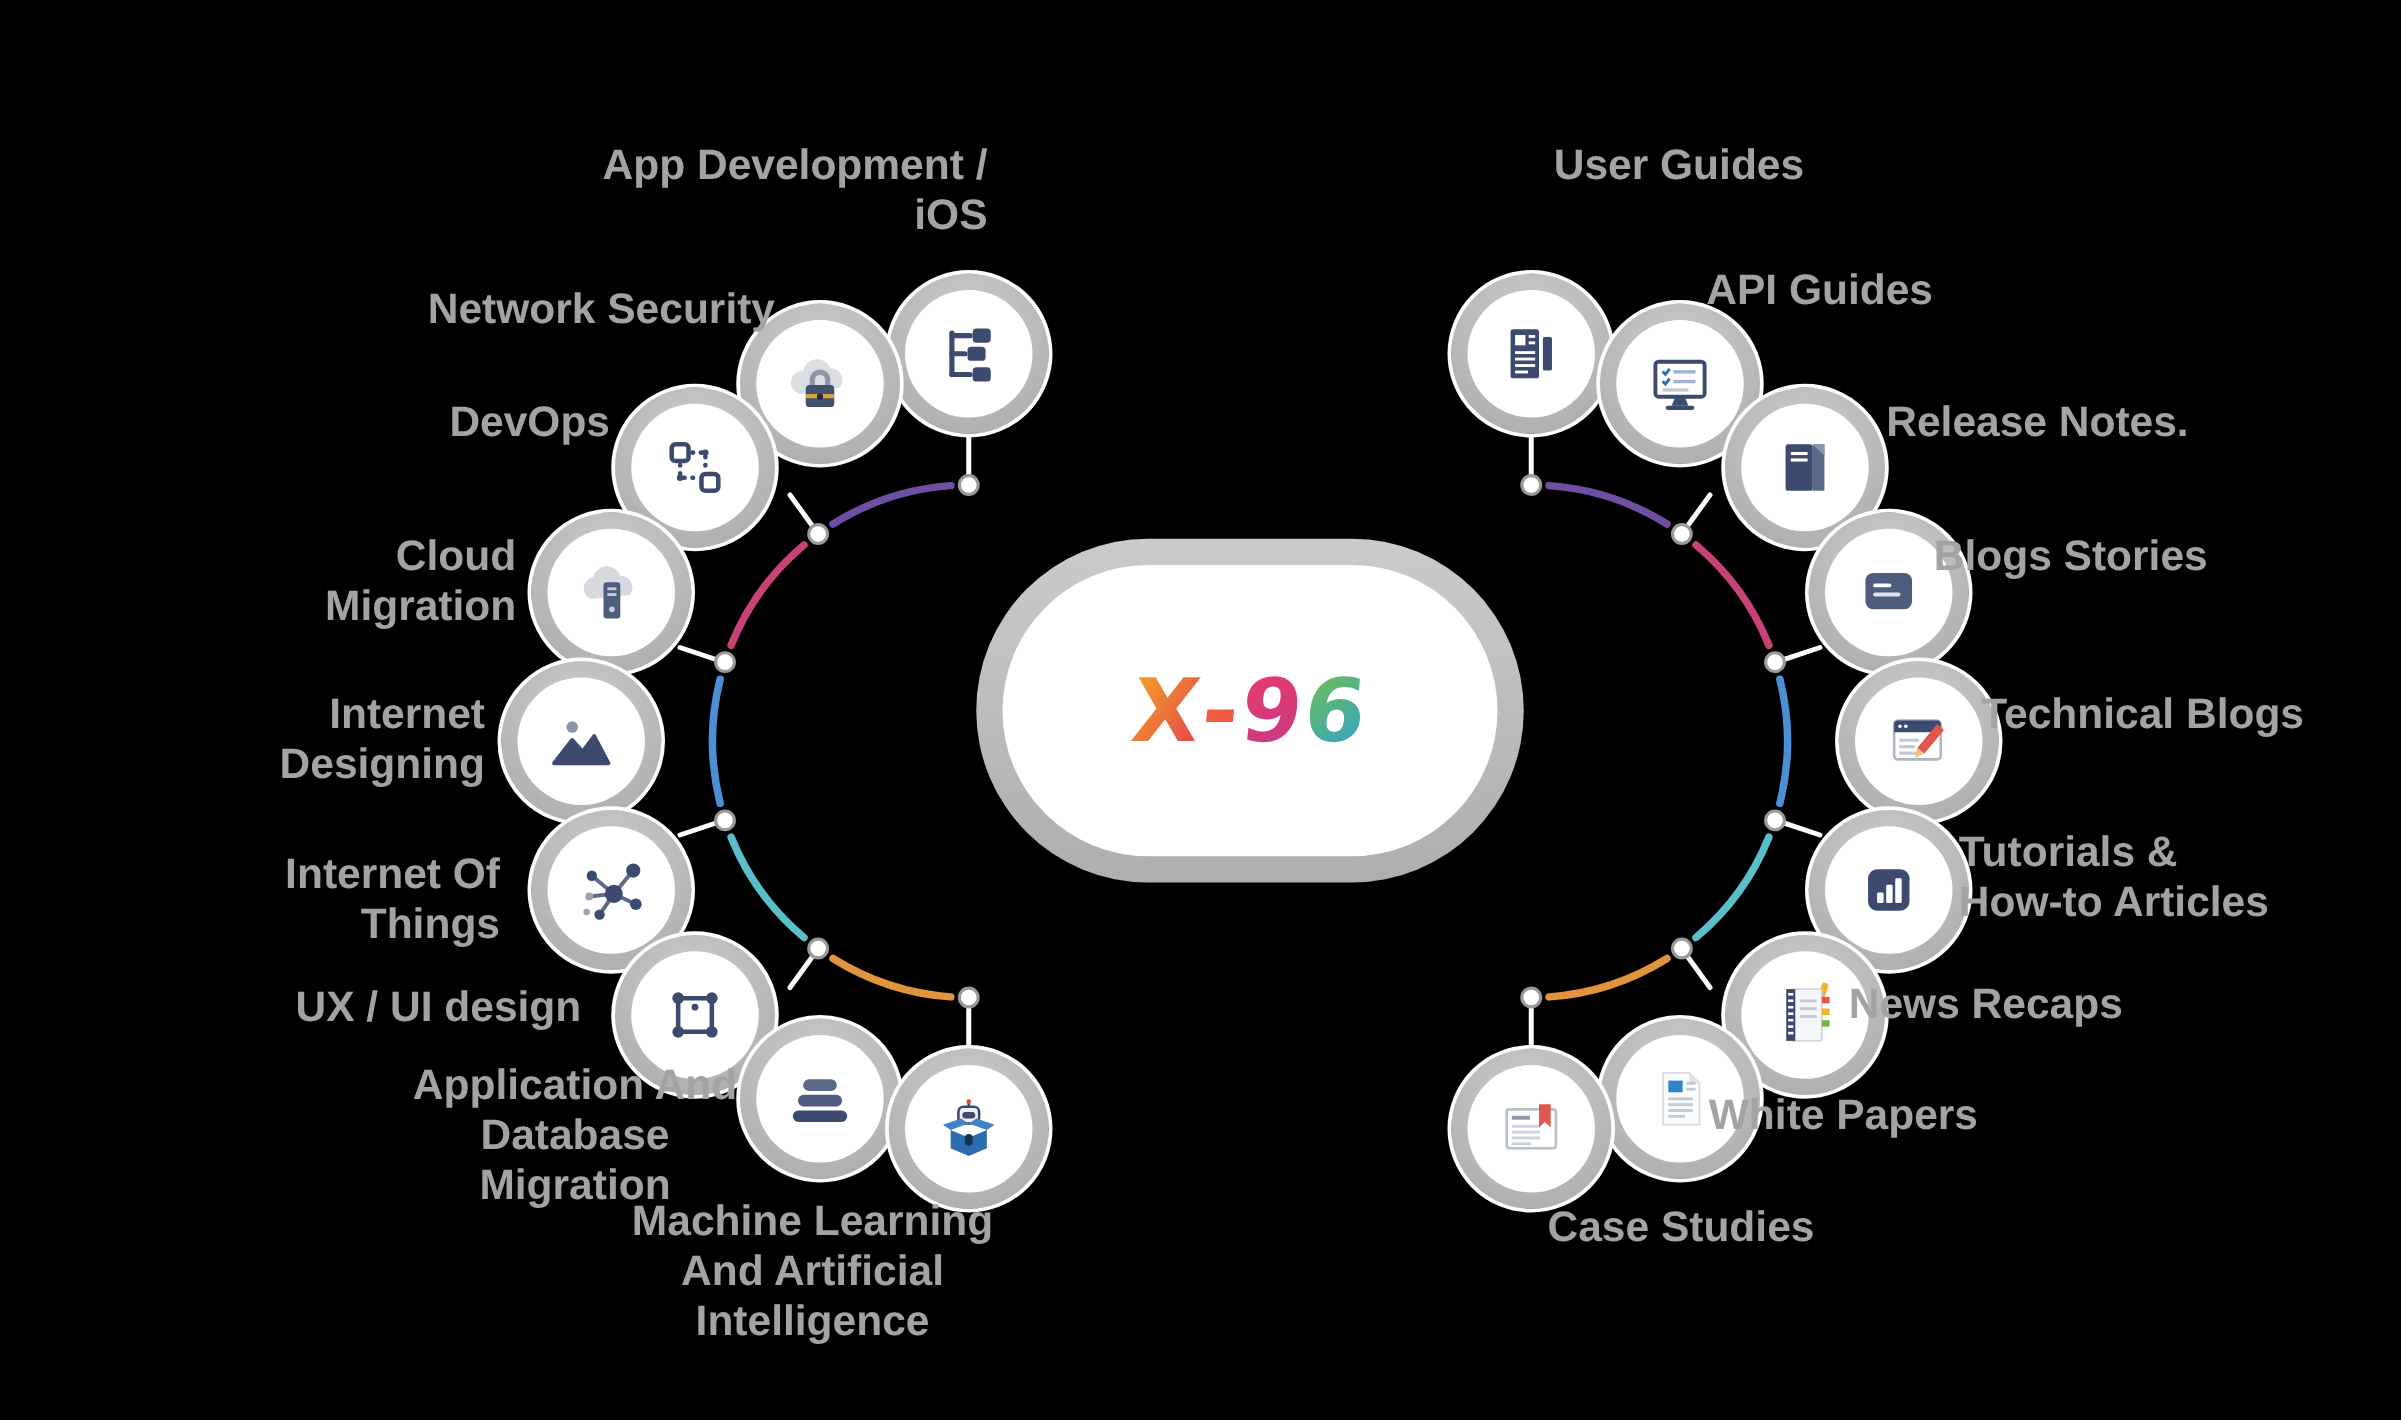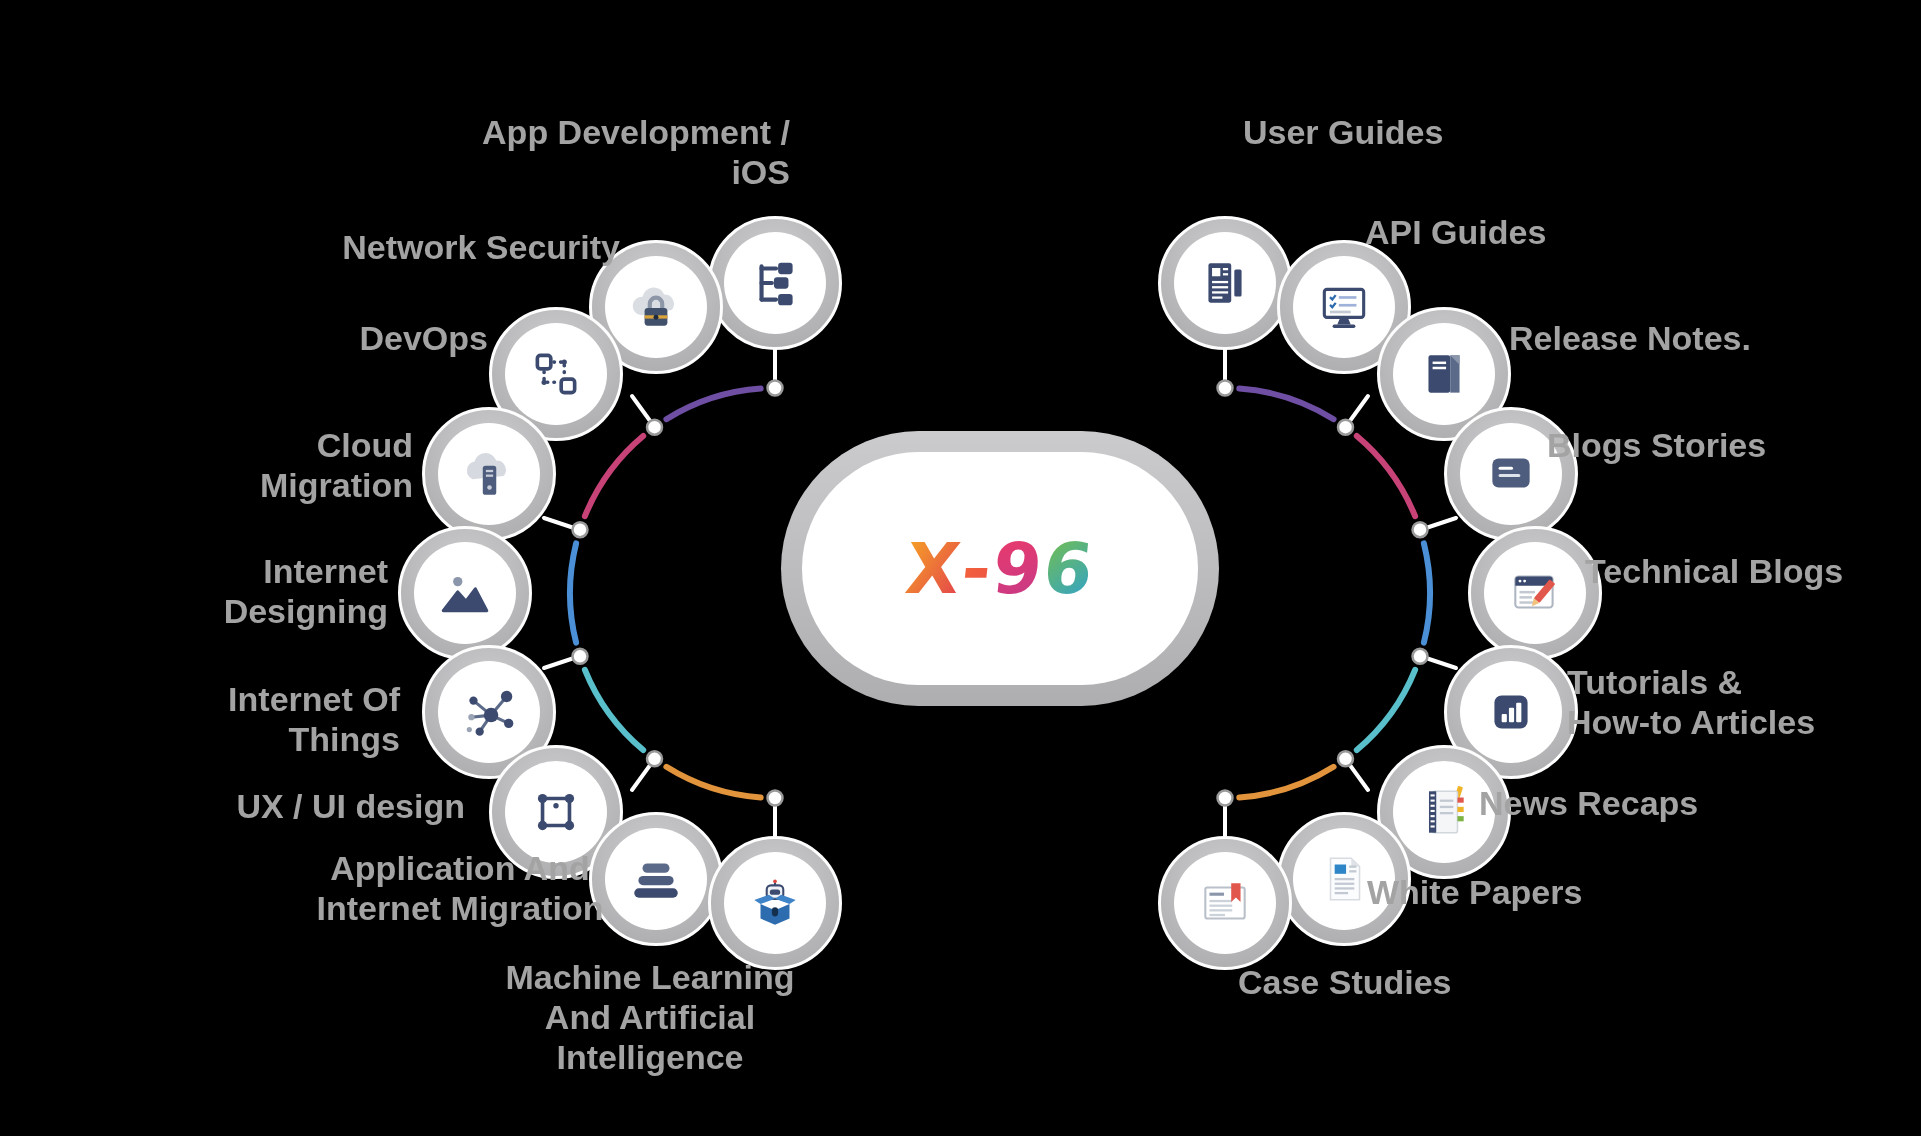--- a/index.html
+++ b/index.html
@@ -358,21 +358,21 @@
   </div>
 
   <div class="lbl r" style="left:440px;top:112px;width:350px;">App Development / iOS</div>
   <div class="lbl r" style="left:300px;top:227px;width:320px;">Network Security</div>
   <div class="lbl r" style="left:238px;top:318px;width:250px;">DevOps</div>
   <div class="lbl r" style="left:163px;top:425px;width:250px;">Cloud Migration</div>
   <div class="lbl r" style="left:138px;top:551px;width:250px;">Internet Designing</div>
   <div class="lbl r" style="left:150px;top:679px;width:250px;">Internet Of Things</div>
   <div class="lbl r" style="left:215px;top:786px;width:250px;">UX / UI design</div>
   <div class="lbl c" style="left:310px;top:848px;width:300px;">Application And
-Internet Migration</div>
+Database Migration</div>
   <div class="lbl c" style="left:495px;top:957px;width:310px;">Machine Learning
 And Artificial Intelligence</div>
 
   <div class="lbl l" style="left:1365px;top:212px;width:320px;">API Guides</div>
   <div class="lbl l" style="left:1243px;top:112px;width:350px;">User Guides</div>
   <div class="lbl l" style="left:1477px;top:318px;width:300px;margin-left:32px;">Release Notes.</div>
   <div class="lbl l" style="left:1547px;top:425px;width:300px;">Blogs Stories</div>
   <div class="lbl l" style="left:1585px;top:551px;width:300px;">Technical Blogs</div>
   <div class="lbl l" style="left:1567px;top:662px;width:300px;">Tutorials &amp;
 How-to Articles</div>

